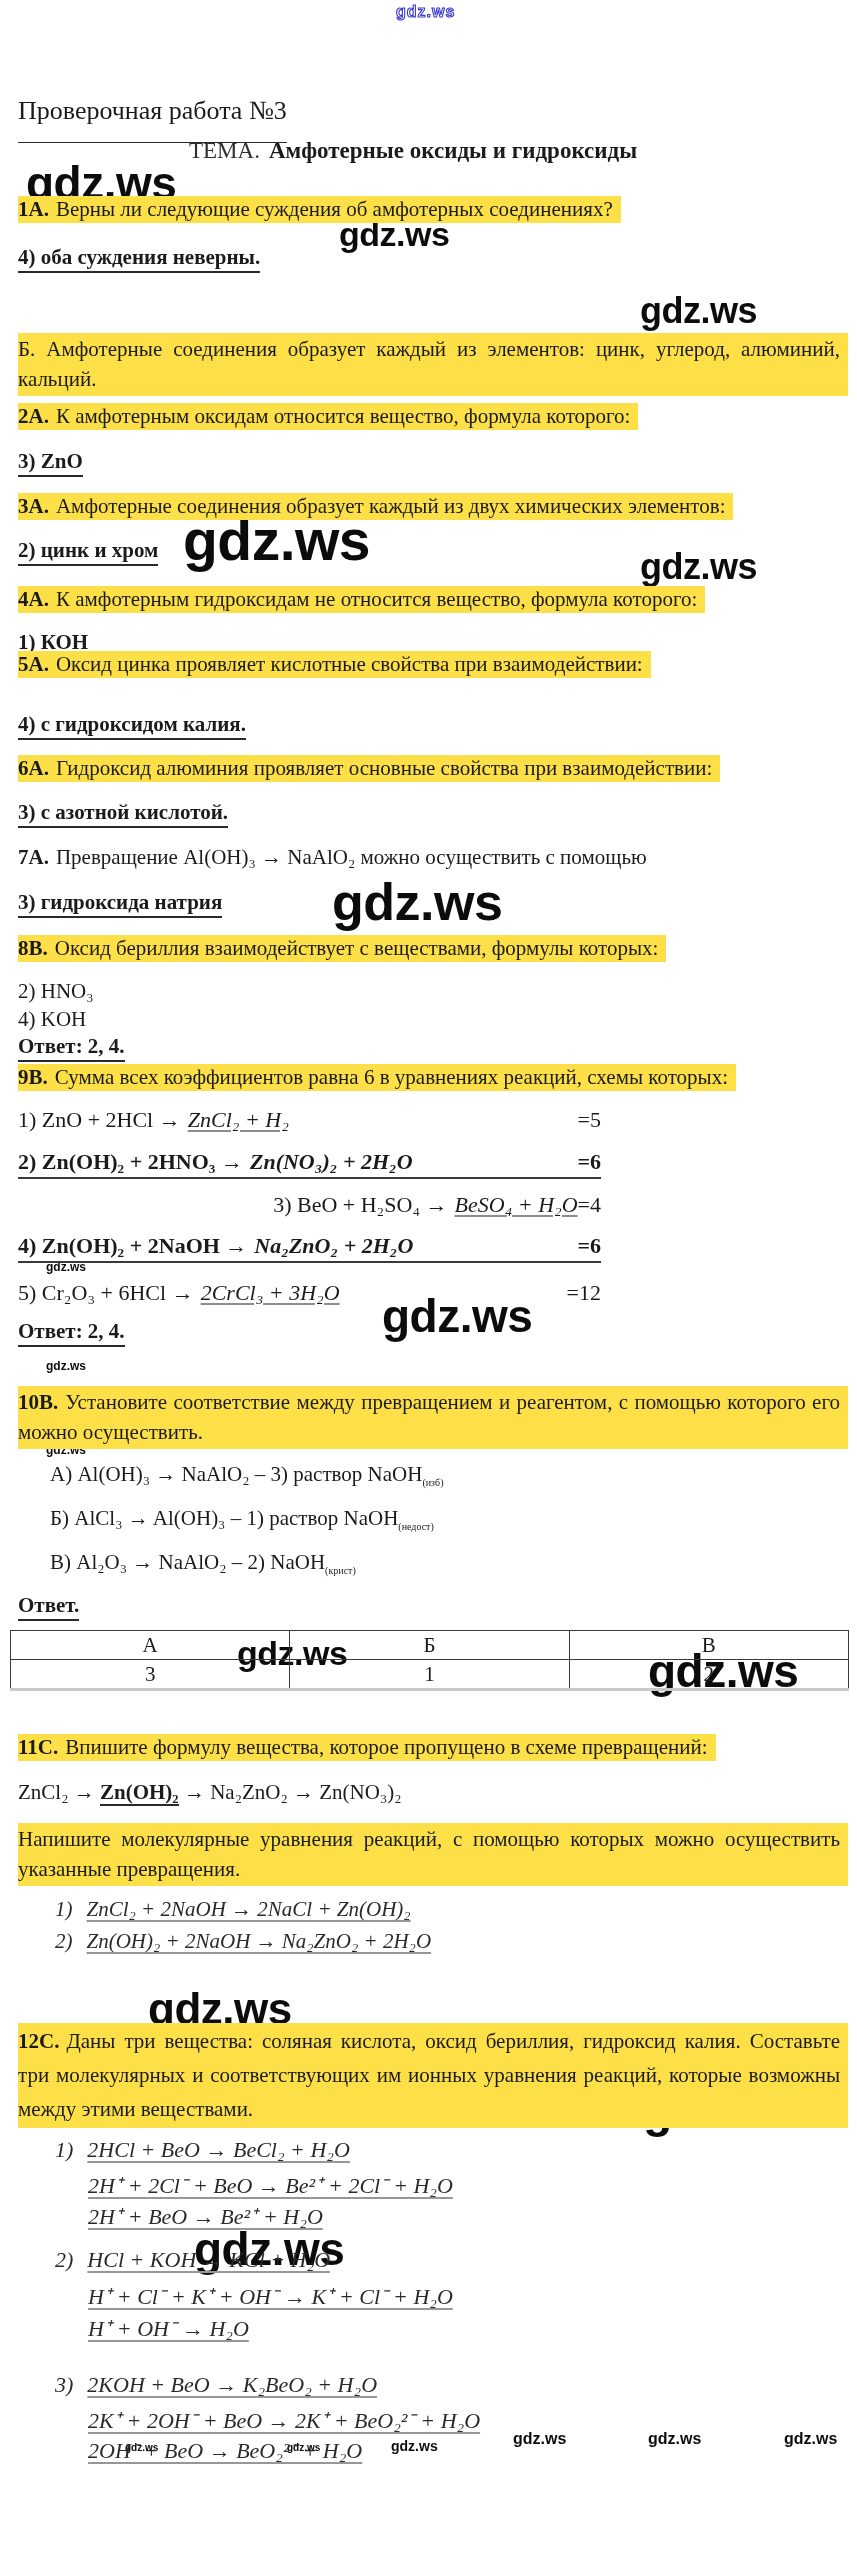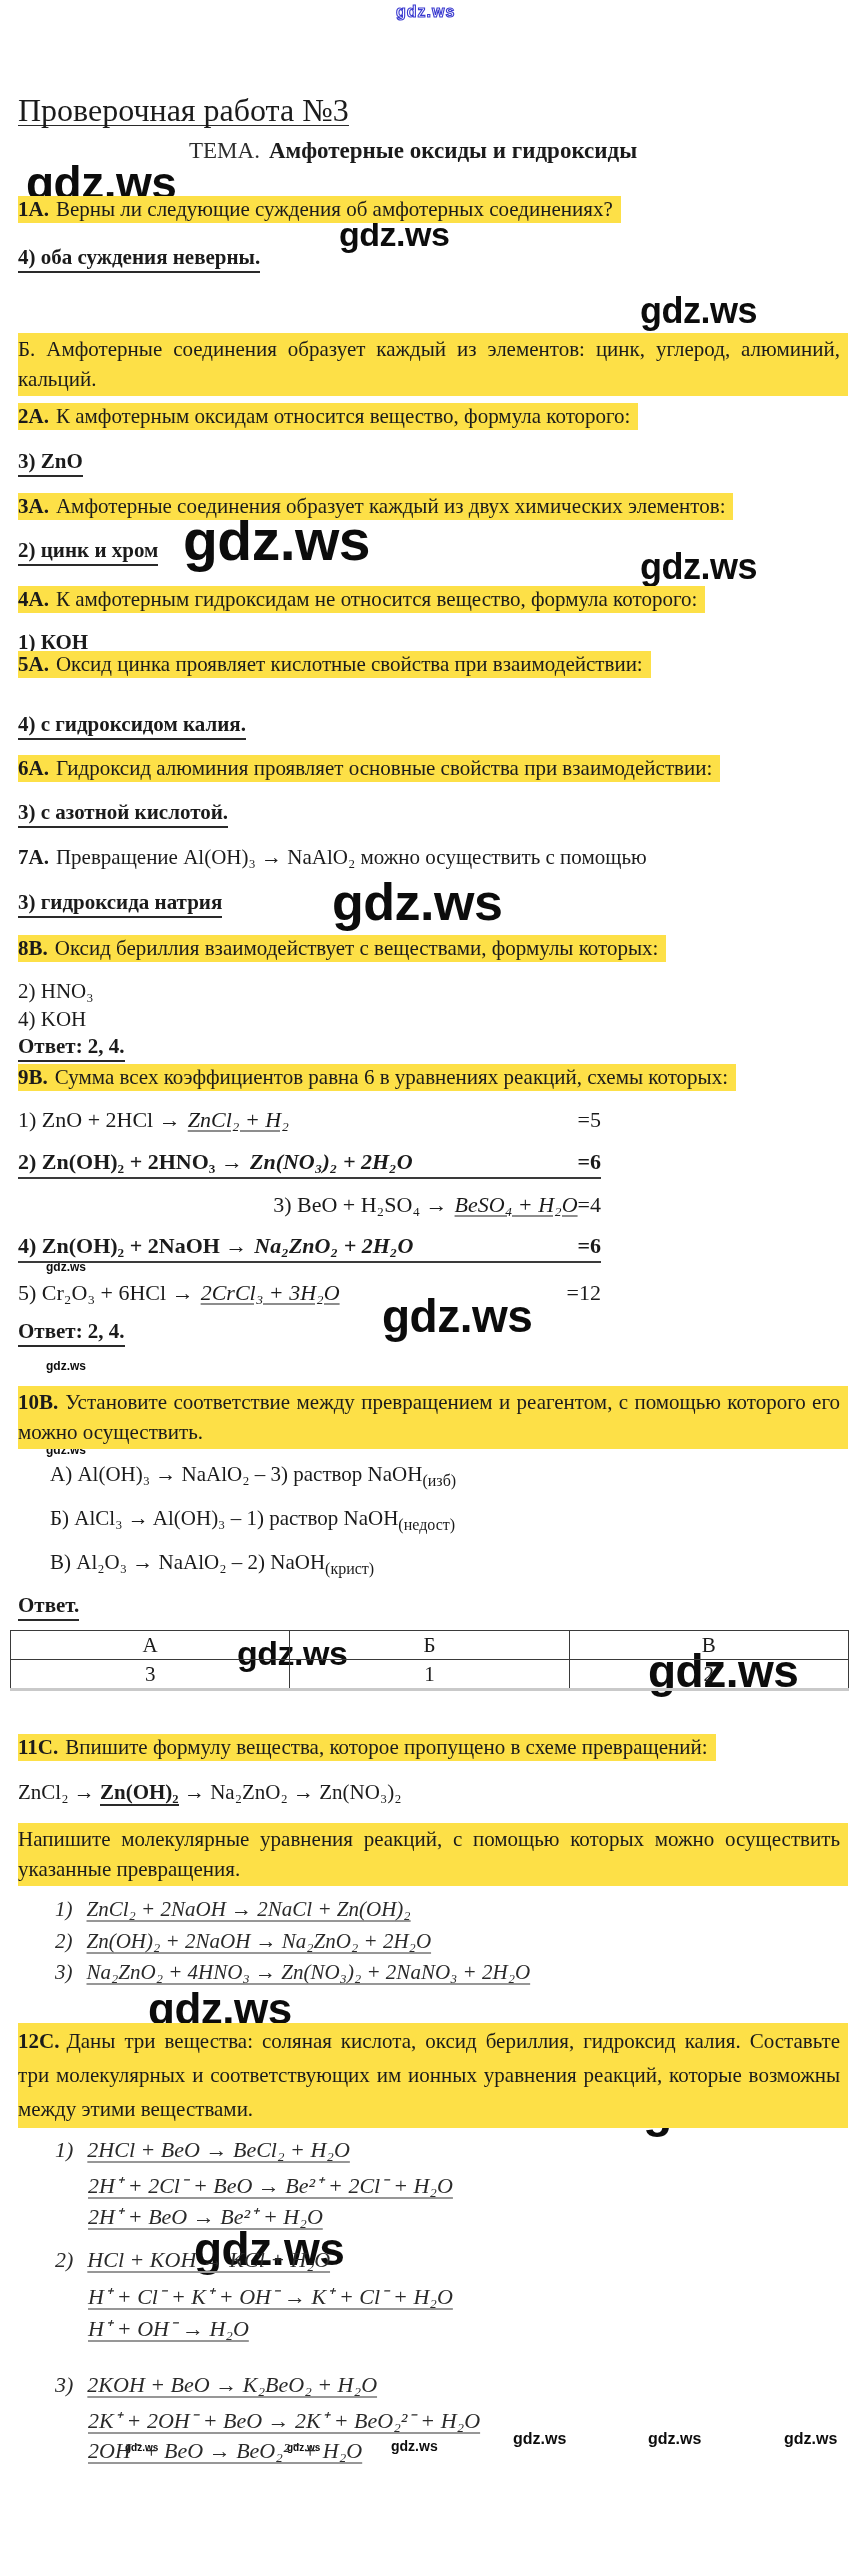--- a/index.html
+++ b/index.html
@@ -4,38 +4,38 @@
 <style>
   html,body{margin:0;padding:0;background:#ffffff;}
   #page{position:relative;width:858px;height:2576px;background:#fff;overflow:hidden;
         font-family:"Liberation Serif",serif;color:#1b1b1b;}
   .ln{position:absolute;left:18px;white-space:nowrap;font-size:21px;line-height:25px;}
   .band{background:#fde047;padding:1px 8px 2px 0;}
   .qnum{font-weight:bold;margin-right:7px;}
   .ansr{font-weight:bold;border-bottom:2.5px solid #2a2a2a;padding-bottom:1px;display:inline-block;}
   .para{position:absolute;left:18px;width:822px;text-align:justify;font-size:21px;line-height:30px;white-space:normal;}
   .para12{line-height:34px;}
-  .title{font-size:32px;border-bottom:1.6px solid #2a2a2a;display:inline-block;padding-bottom:2px;}
+  .title{font-size:26px;border-bottom:1.6px solid #2a2a2a;display:inline-block;padding-bottom:19px;}
   .tema-pre{font-size:23px;color:#2e2e2e;}
   .tema-sub{font-size:23px;font-weight:bold;margin-left:9px;}
   .wm{position:absolute;font-family:"Liberation Sans",sans-serif;font-weight:700;color:#0c0c0c;
       white-space:nowrap;letter-spacing:-0.5px;line-height:1;}
   .wm-blue{color:transparent;-webkit-text-stroke:1.1px #3b3bd0;font-weight:600;letter-spacing:1px;}
   .wm-sm{font-weight:700;letter-spacing:0;}
   .it{font-style:italic;}
   .und{text-decoration:underline;text-decoration-color:#8d8d8d;text-underline-offset:3px;text-decoration-thickness:1.5px;}
   .eq9{position:absolute;left:18px;width:583px;display:flex;justify-content:space-between;
        font-size:22px;white-space:nowrap;}
   .eq9 .rhs{margin-left:7px;}
   .eq9.bold-row{font-weight:bold;border-bottom:2.5px solid #3a3a3a;padding-bottom:2px;}
   .ion{position:absolute;font-size:22px;font-style:italic;white-space:nowrap;color:#2a2a2a;}
   .ion .body{text-decoration:underline;text-decoration-color:#979797;text-underline-offset:4px;text-decoration-thickness:1.5px;}
   .ion .inum{margin-right:14px;}
   .m10{position:absolute;left:50px;font-size:21px;white-space:nowrap;}
-  .note{font-size:16px;vertical-align:-5px;}
+  .note{font-size:10px;vertical-align:-5px;}
   .chain-miss{font-weight:bold;border-bottom:2.5px solid #2a2a2a;}
   #anstable{position:absolute;left:10px;top:1630px;width:839px;border-collapse:collapse;
             font-size:21px;text-align:center;}
   #anstable td{border:1.5px solid #3a3a3a;height:28px;width:33.3%;padding:0;}
   #anstable tr.vals td{border-bottom:3px solid #c9c9c9;}
 </style>
 </head>
 <body>
 
 <div id="page">
@@ -202,23 +202,20 @@
   </div>
   <div class="para band" style="top:1823px;">
     <span>Напишите молекулярные уравнения реакций, с помощью которых можно осуществить указанные превращения.</span>
   </div>
   <div class="ion" style="left:55px;top:1897px;font-size:21px;">
     <span class="inum">1)</span><span class="body">ZnCl₂ + 2NaOH → 2NaCl + Zn(OH)₂</span>
   </div>
   <div class="ion" style="left:55px;top:1929px;font-size:21px;">
     <span class="inum">2)</span><span class="body">Zn(OH)₂ + 2NaOH → Na₂ZnO₂ + 2H₂O</span>
   </div>
-  <div class="ion" style="left:55px;top:1960px;font-size:21px;">
-    <span class="inum">3)</span><span class="body">Na₂ZnO₂ + 4HNO₃ → Zn(NO₃)₂ + 2NaNO₃ + 2H₂O</span>
-  </div>
 
   <div class="para para12 band" style="top:2023px;">
     <span class="qnum">12С.</span><span>Даны три вещества: соляная кислота, оксид бериллия, гидроксид калия. Составьте три молекулярных и соответствующих им ионных уравнения реакций, которые возможны между этими веществами.</span>
   </div>
 
   <div class="ion" style="left:55px;top:2137px;">
     <span class="inum">1)</span><span class="body">2HCl + BeO → BeCl₂ + H₂O</span>
   </div>
   <div class="ion" style="left:88px;top:2169px;">
     <span class="body">2H⁺ + 2Cl⁻ + BeO → Be²⁺ + 2Cl⁻ + H₂O</span>

